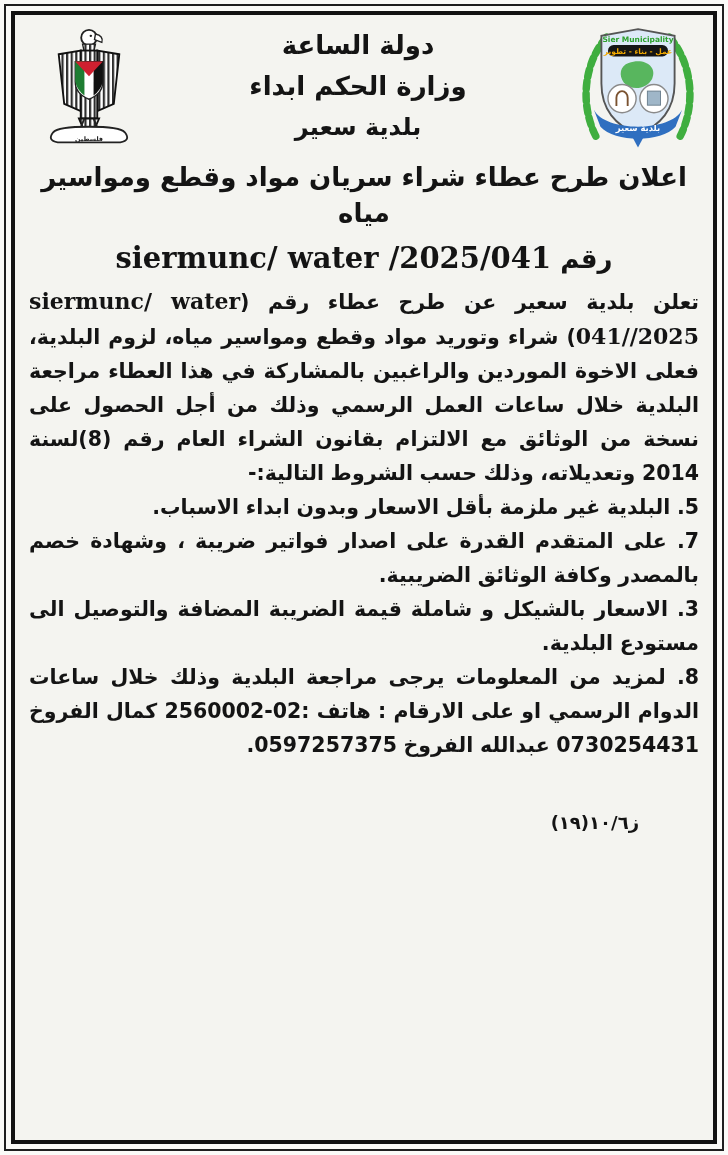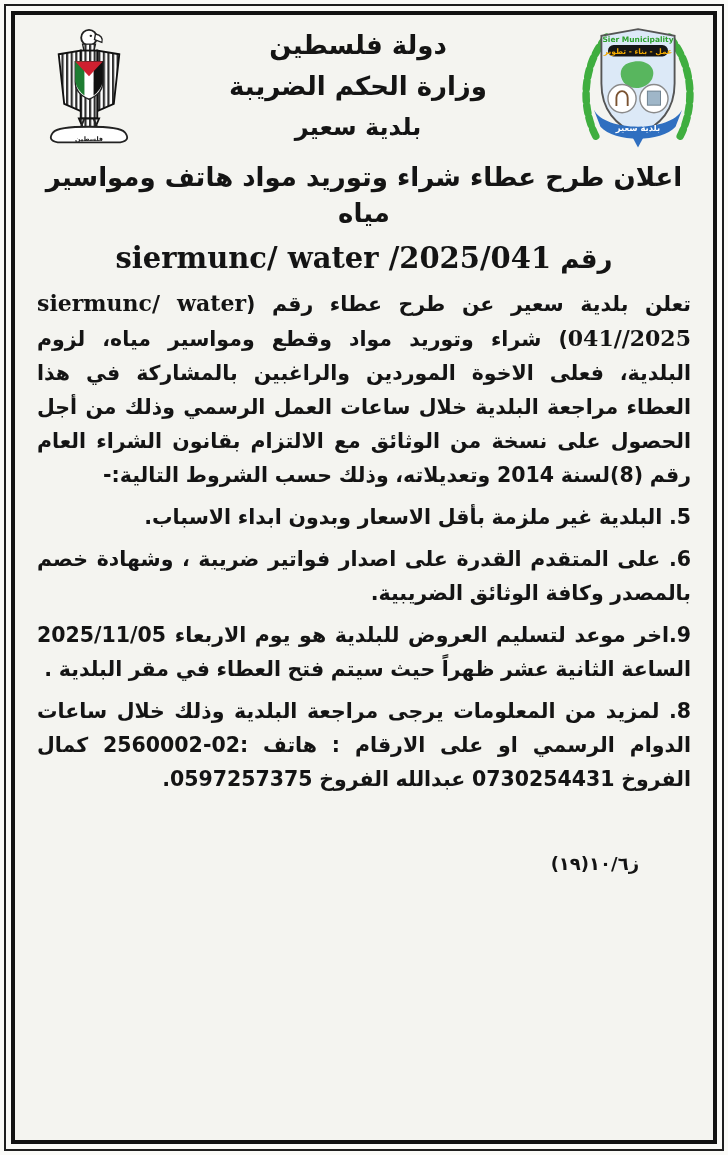--- a/index.html
+++ b/index.html
@@ -47,36 +47,36 @@
   }
   
   .body-text{
     margin-top:6px;
     font-weight:bold;
     font-size:20.5px;
     line-height:34px;
     text-align:justify;
     word-spacing:-0.5px;
   }
-  .body-text p{margin:8px; padding:0;}
+  .body-text p{margin:0; padding:0;}
   .intro .code2{
     direction:ltr; unicode-bidi:isolate;
     font-family:"DejaVu Serif","Liberation Serif",serif;
     font-size:22px;
   }
   
   .footer{position:relative; margin-top:10px; height:86px;}
   .signature{
     position:absolute; right:auto; left:24px; top:0;
     width:260px; text-align:center;
   }
   .sig-name{font-weight:bold; font-size:24px; line-height:36px;}
   .sig-title{font-weight:bold; font-size:22px; line-height:34px;}
   .refcode{
-    position:absolute; left:auto; right:60px; top:47px;
+    position:absolute; left:auto; right:60px; top:40px;
     font-size:18px; font-weight:bold;
   }
   svg{display:block;}
 </style>
 </head>
 <body>
 
 <div class="page">
   <div class="outer-frame"></div>
   <div class="inner-frame">
@@ -101,22 +101,22 @@
           <circle cx="82" cy="82" r="15" fill="#ffffff" stroke="#8a8a8a" stroke-width="1.5"></circle>
           <rect x="75" y="74" width="14" height="15" fill="#9fb6c8" stroke="#6b7f8e" stroke-width="1"></rect>
 
           <path d="M18,94 C30,118 100,118 112,94 L105,112 C90,129 40,129 25,112 Z" fill="#2f6fc0"></path>
           <text x="65" y="116" font-size="9" font-weight="bold" fill="#ffffff" text-anchor="middle">بلدية سعير</text>
           <path d="M58,121 L72,121 L65,134 Z" fill="#2f6fc0"></path>
         </svg>
       </div>
 
       <div class="gov-lines">
-        <div class="gov-line">دولة فلسطين</div>
-        <div class="gov-line">وزارة الحكم الضريبة</div>
+        <div class="gov-line">دولة الساعة</div>
+        <div class="gov-line">وزارة الحكم ابداء</div>
         <div class="gov-line small">بلدية سعير</div>
       </div>
 
       <div class="emblem-box">
         <svg width="104" height="124" viewBox="0 0 110 135">
           <defs>
             <pattern id="hatch" width="5" height="5" patternUnits="userSpaceOnUse">
               <rect width="5" height="5" fill="#ffffff"></rect>
               <rect width="2.4" height="5" fill="#2e2e2e"></rect>
             </pattern>
@@ -139,31 +139,31 @@
           <path d="M40,42 h30 l-15,16 Z" fill="#cf2030"></path>
 
           <path d="M50,104 L45,116 M60,104 L65,116" stroke="#222" stroke-width="2"></path>
 
           <path d="M16,119 q-7,9 5,11 h68 q12,-2 5,-11 q-5,-6 -39,-6 q-34,0 -39,6 Z" fill="#ffffff" stroke="#222" stroke-width="2"></path>
           <text x="55" y="129" font-size="7" font-weight="bold" fill="#222" text-anchor="middle">فلسطين</text>
         </svg>
       </div>
     </div>
 
-    <div class="title1">اعلان طرح عطاء شراء وتوريد مواد هاتف ومواسير مياه</div>
+    <div class="title1">اعلان طرح عطاء شراء سريان مواد وقطع ومواسير مياه</div>
     <div class="title2">
       <span>رقم</span>
       <span class="code">siermunc/ water /2025/041</span>
     </div>
 
     <div class="body-text">
       <p class="intro"><span>تعلن بلدية سعير عن طرح عطاء رقم (</span><span class="code2">siermunc/ water 041//2025</span><span>) شراء وتوريد مواد وقطع ومواسير مياه، لزوم البلدية، فعلى الاخوة الموردين والراغبين بالمشاركة في هذا العطاء مراجعة البلدية خلال ساعات العمل الرسمي وذلك من أجل الحصول على نسخة من الوثائق مع الالتزام بقانون الشراء العام رقم (8)لسنة 2014 وتعديلاته، وذلك حسب الشروط التالية:-</span></p>
       <p class="item">5. البلدية غير ملزمة بأقل الاسعار وبدون ابداء الاسباب.</p>
-      <p class="item">6. على المتقدم القدرة على اصدار فواتير ضريبة ، وشهادة خصم بالمصدر وكافة الوثائق الضريبية.</p>
-      <p class="item">9.اخر موعد لتسليم العروض للبلدية هو يوم الاربعاء 2025/11/05 الساعة الثانية عشر ظهراً حيث سيتم فتح العطاء في مقر البلدية .</p>
+      <p class="item">7. على المتقدم القدرة على اصدار فواتير ضريبة ، وشهادة خصم بالمصدر وكافة الوثائق الضريبية.</p>
+      <p class="item">3. الاسعار بالشيكل و شاملة قيمة الضريبة المضافة والتوصيل الى مستودع البلدية.</p>
       <p class="item">8. لمزيد من المعلومات يرجى مراجعة البلدية وذلك خلال ساعات الدوام الرسمي او على الارقام : هاتف :02-2560002 كمال الفروخ 0730254431 عبدالله الفروخ 0597257375.</p>
     </div>
 
     <div class="footer">
       <div class="refcode">ز١٠/٦(١٩)</div>
     </div>
 
   </div>
 </div>
 

